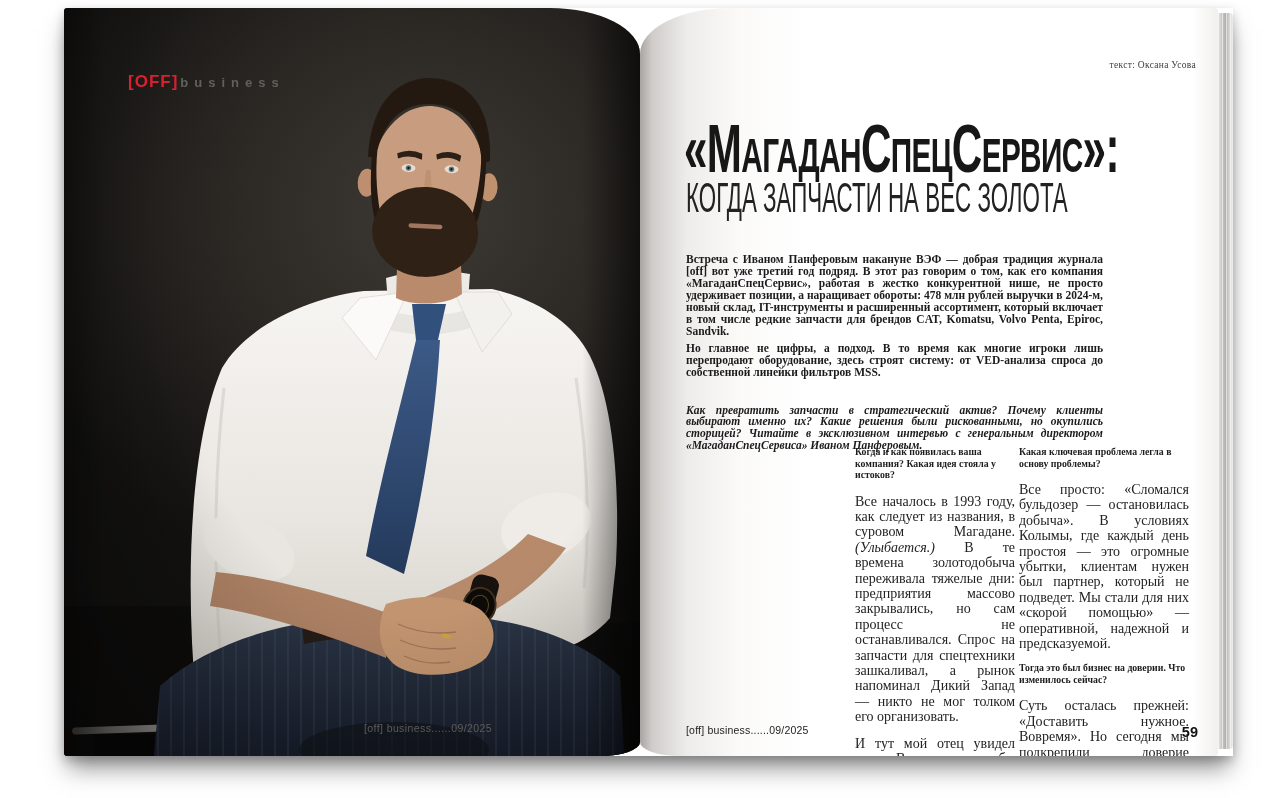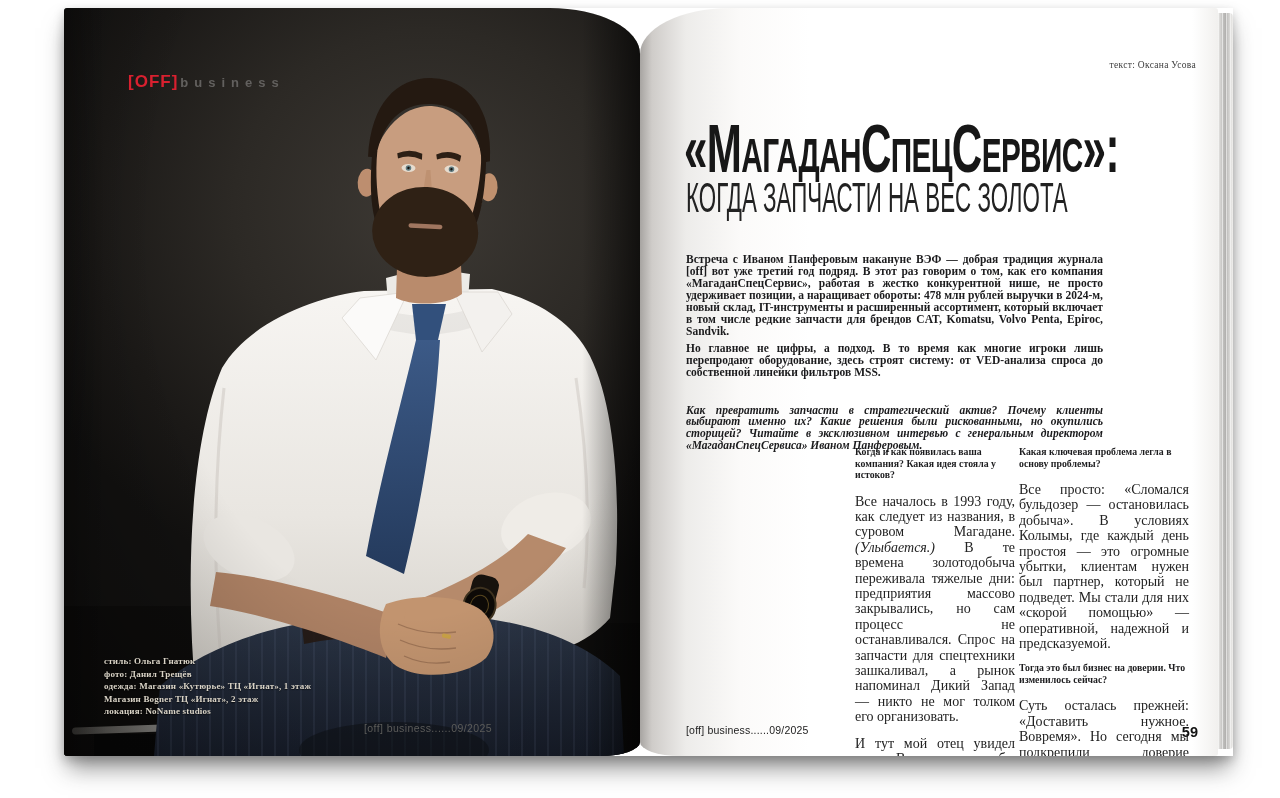--- a/index.html
+++ b/index.html
@@ -184,27 +184,20 @@
           <rect x="378" y="626" width="9" height="4" rx="1.5" fill="#c9a146" transform="rotate(12 382 628)"></rect>
         </g>
       </svg>
 
       <div class="vignette"></div>
 
       <div class="logo">
         <span class="logo-bracket">[OFF]</span><span class="logo-word">business</span>
       </div>
 
-      <div class="credits">
-        <div>стиль: Ольга Гнатюк</div>
-        <div>фото: Данил Трещёв</div>
-        <div>одежда: Магазин «Кутюрье» ТЦ «Игнат», 1 этаж</div>
-        <div>Магазин Bogner ТЦ «Игнат», 2 этаж</div>
-        <div>локация: NoName studios</div>
-      </div>
 
       <div class="photo-footer">[off] business......09/2025</div>
       <div class="photo-pagenum">58</div>
     </div>
 
     <div class="page-right">
       <div class="byline">текст: Оксана Усова</div>
 
       <h1 class="title-1">«МагаданСпецСервис»:</h1>
       <h2 class="title-2">КОГДА ЗАПЧАСТИ НА ВЕС ЗОЛОТА</h2>

